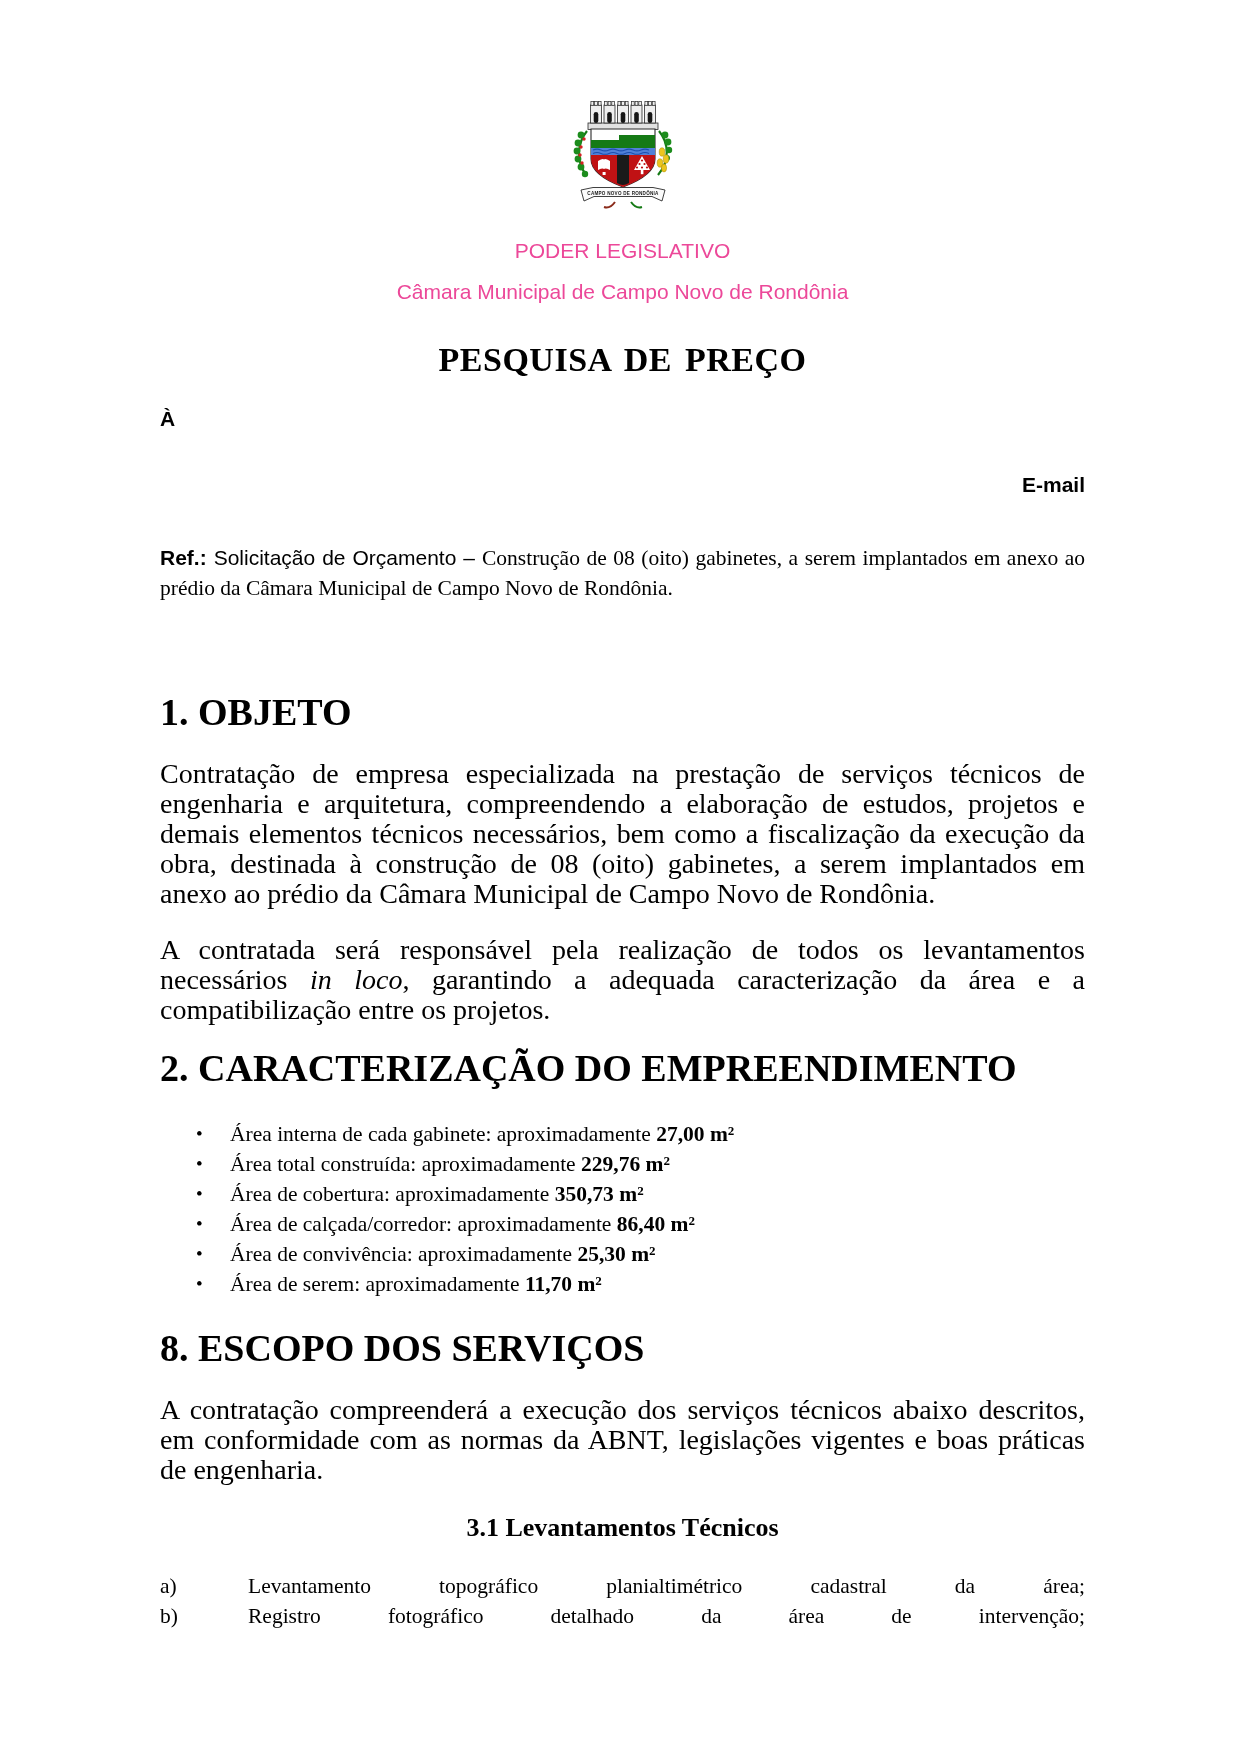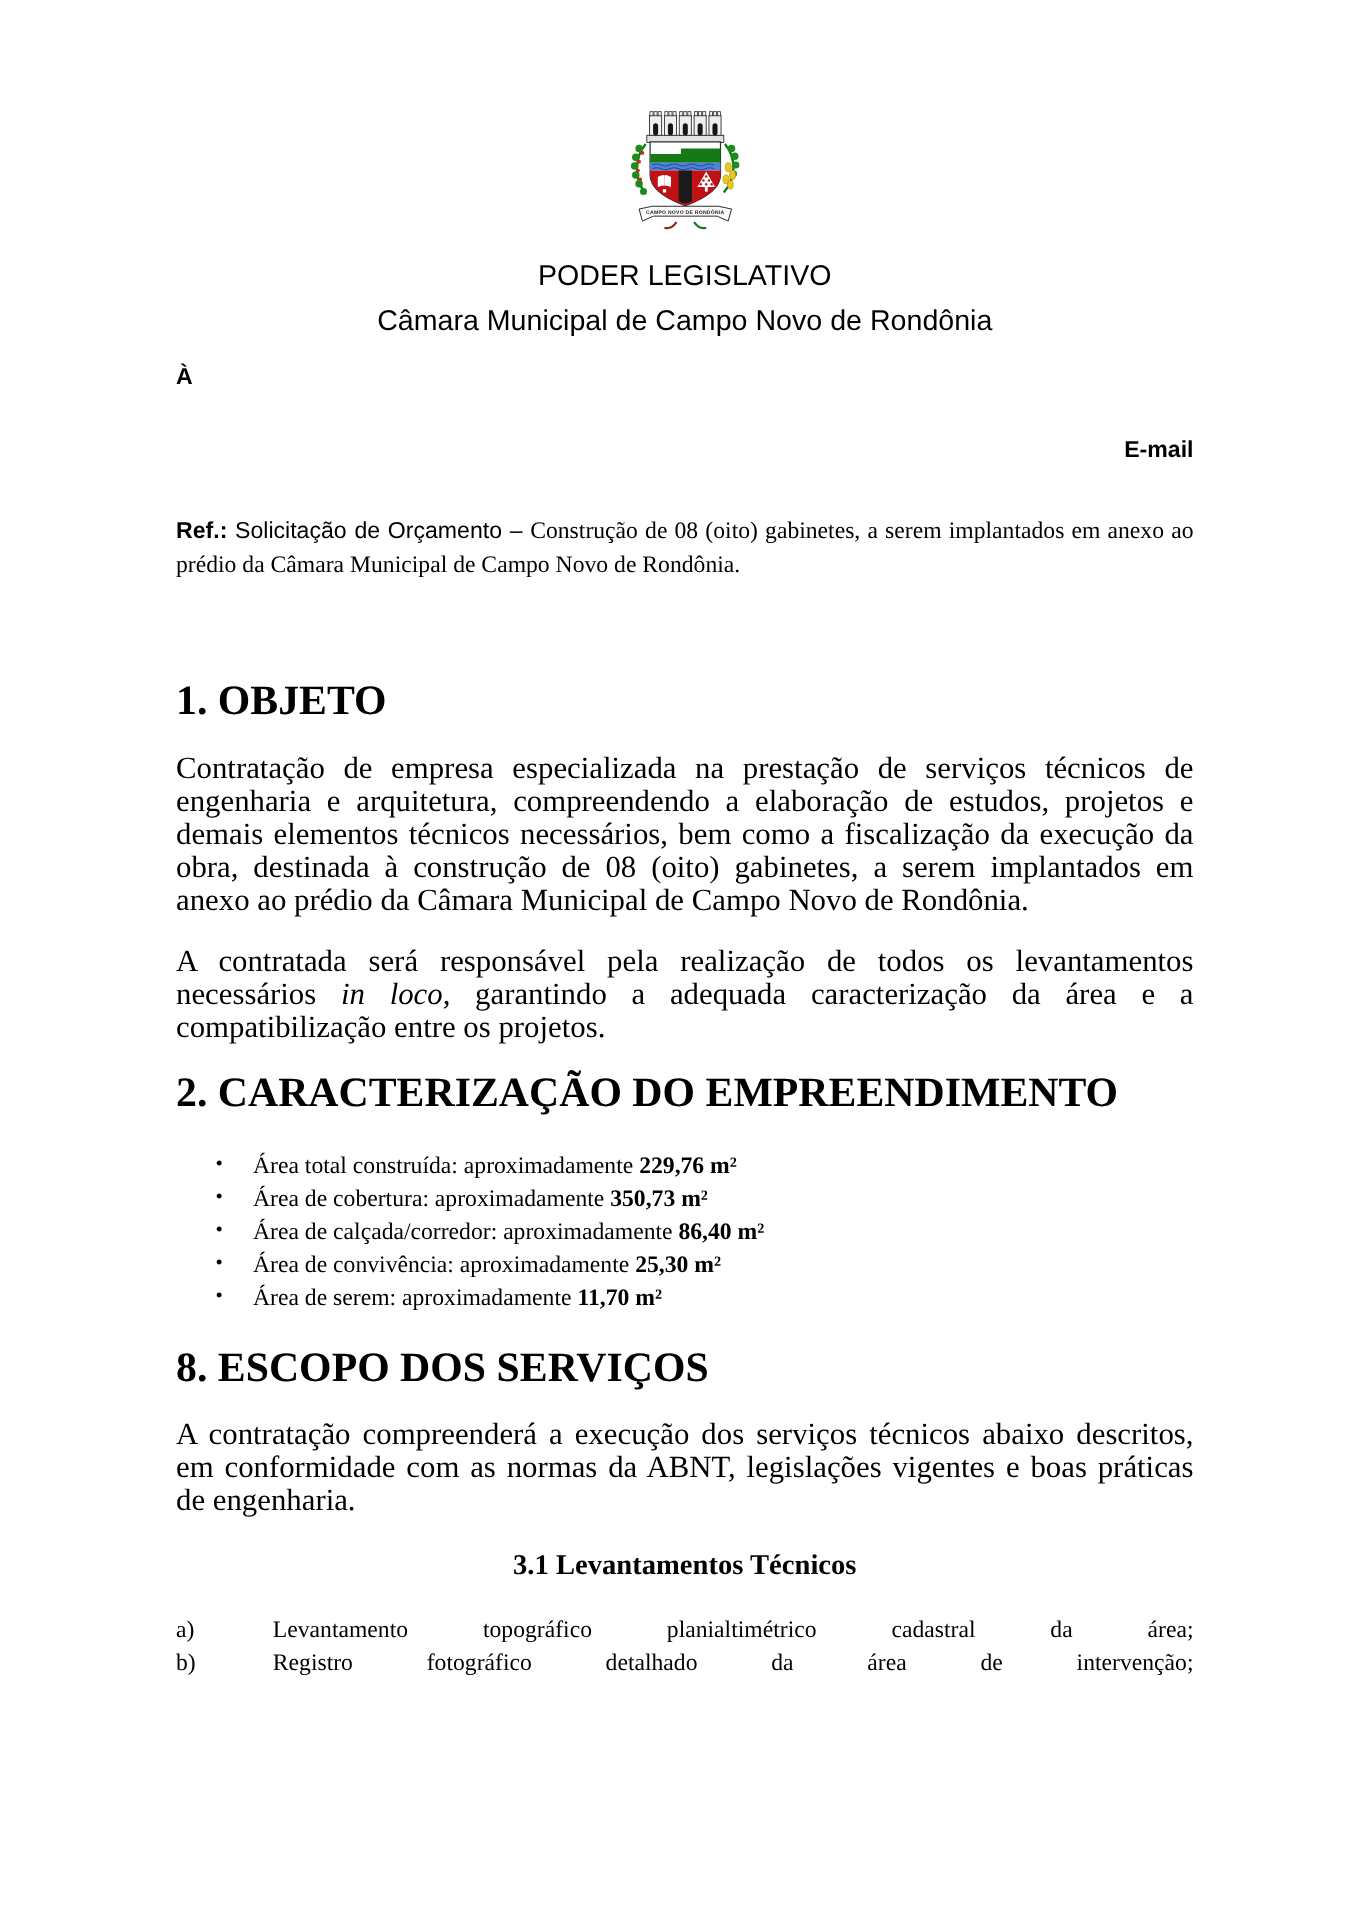--- a/index.html
+++ b/index.html
@@ -12,21 +12,21 @@
     width:1241px; min-height:1755px;
     margin:0 auto; background:#fff;
     padding:95px 156px 60px 160px;
   }
 
   
   .doc-header { text-align:center; }
   .doc-header svg { display:block; margin:0 auto; }
   .org-line {
     font-family:"Liberation Sans", sans-serif;
-    font-size:26px; line-height:25px; color:#000000;
+    font-size:21px; line-height:25px; color:#ec4899;
     margin-top:16px;
   }
   .org-line.name { }
 
   .doc-title {
     margin-top:36px; text-align:center;
     font-family:"Liberation Serif", serif;
     font-weight:bold; font-size:34px; line-height:40px;
     word-spacing:4px; letter-spacing:0.5px;
   }
@@ -189,36 +189,38 @@
         <text x="66" y="99.6" text-anchor="middle" font-family="Liberation Sans, sans-serif" font-size="4.6" font-weight="bold" letter-spacing="0.25" fill="#1a1a1a">CAMPO NOVO DE RONDÔNIA</text>
         <path d="M58,107 q-5,7 -11,5" stroke="#8a2b1a" stroke-width="2" fill="none"></path>
         <path d="M74,107 q5,7 11,5" stroke="#157a15" stroke-width="2" fill="none"></path>
       </g>
     </svg>
 
     <div class="org-line">PODER LEGISLATIVO</div>
     <div class="org-line name">Câmara Municipal de Campo Novo de Rondônia</div>
   </header>
 
+  <h1 class="doc-title">PESQUISA DE PREÇO</h1>
 
   <p class="sans-bold addressee">À</p>
 
   <p class="sans-bold email-label">E-mail</p>
 
   <p class="ref-par"><span class="sansb">Ref.:</span><span class="sans"> Solicitação de Orçamento – </span><span>Construção de 08 (oito) gabinetes, a serem implantados em anexo ao prédio da Câmara Municipal de Campo Novo de Rondônia.</span></p>
 
   <h2 class="sec sec-1">1. OBJETO</h2>
 
   <p class="body">Contratação de empresa especializada na prestação de serviços técnicos de engenharia e arquitetura, compreendendo a elaboração de estudos, projetos e demais elementos técnicos necessários, bem como a fiscalização da execução da obra, destinada à construção de 08 (oito) gabinetes, a serem implantados em anexo ao prédio da Câmara Municipal de Campo Novo de Rondônia.</p>
 
   <p class="body"><span>A contratada será responsável pela realização de todos os levantamentos necessários </span><em>in loco</em><span>, garantindo a adequada caracterização da área e a compatibilização entre os projetos.</span></p>
 
   <h2 class="sec sec-2">2. CARACTERIZAÇÃO DO EMPREENDIMENTO</h2>
 
   <ul class="areas">
+    <li><span>Área interna de cada gabinete: aproximadamente </span><strong>27,00 m²</strong></li>
     <li><span>Área total construída: aproximadamente </span><strong>229,76 m²</strong></li>
     <li><span>Área de cobertura: aproximadamente </span><strong>350,73 m²</strong></li>
     <li><span>Área de calçada/corredor: aproximadamente </span><strong>86,40 m²</strong></li>
     <li><span>Área de convivência: aproximadamente </span><strong>25,30 m²</strong></li>
     <li><span>Área de serem: aproximadamente </span><strong>11,70 m²</strong></li>
   </ul>
 
   <h2 class="sec sec-3">8. ESCOPO DOS SERVIÇOS</h2>
 
   <p class="body">A contratação compreenderá a execução dos serviços técnicos abaixo descritos, em conformidade com as normas da ABNT, legislações vigentes e boas práticas de engenharia.</p>

